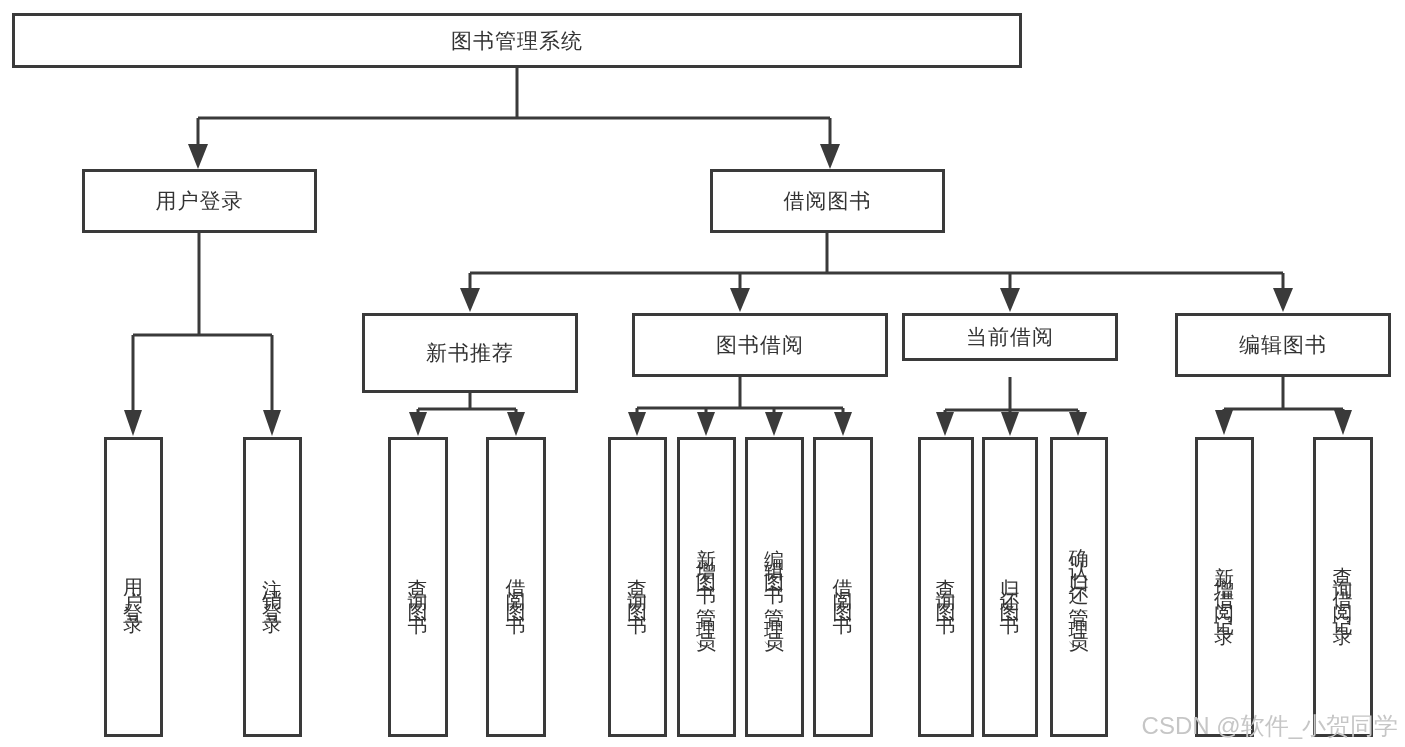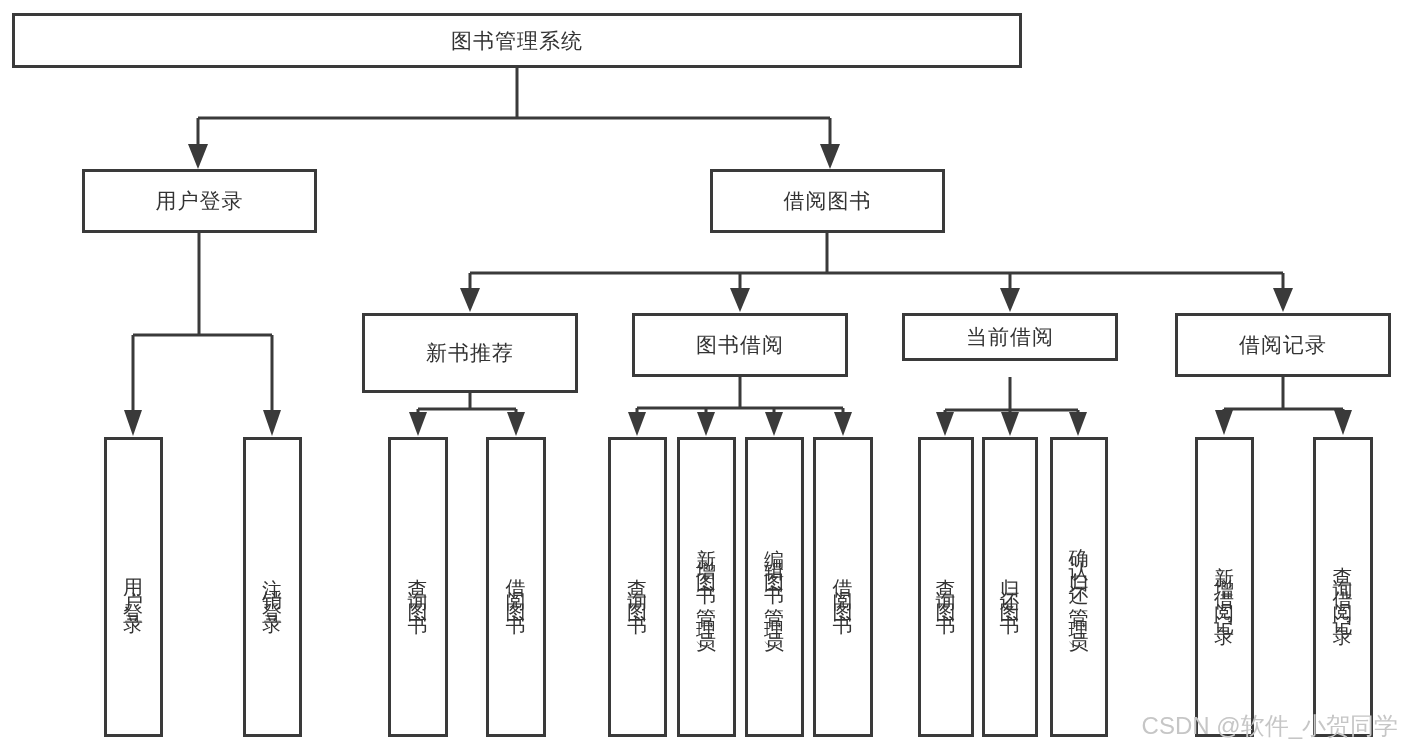--- a/index.html
+++ b/index.html
@@ -76,28 +76,28 @@
   <div class="node h" style="left:82px;top:169px;width:235px;height:64px">
     <span>用户登录</span>
   </div>
   <div class="node h" style="left:710px;top:169px;width:235px;height:64px">
     <span>借阅图书</span>
   </div>
 
   <div class="node h" style="left:362px;top:313px;width:216px;height:80px">
     <span>新书推荐</span>
   </div>
-  <div class="node h" style="left:632px;top:313px;width:216px;height:64px">
+  <div class="node h" style="left:632px;top:313px;width:256px;height:64px">
     <span>图书借阅</span>
   </div>
   <div class="node h" style="left:902px;top:313px;width:216px;height:48px">
     <span>当前借阅</span>
   </div>
   <div class="node h" style="left:1175px;top:313px;width:216px;height:64px">
-    <span>借阅记录</span>
+    <span>编辑图书</span>
   </div>
 
   <div class="node v" style="left:104px;top:437px;width:59px;height:300px">
     <span>用户登录</span>
   </div>
   <div class="node v" style="left:243px;top:437px;width:59px;height:300px">
     <span>注销登录</span>
   </div>
   <div class="node v" style="left:388px;top:437px;width:60px;height:300px">
     <span>查询图书</span>

